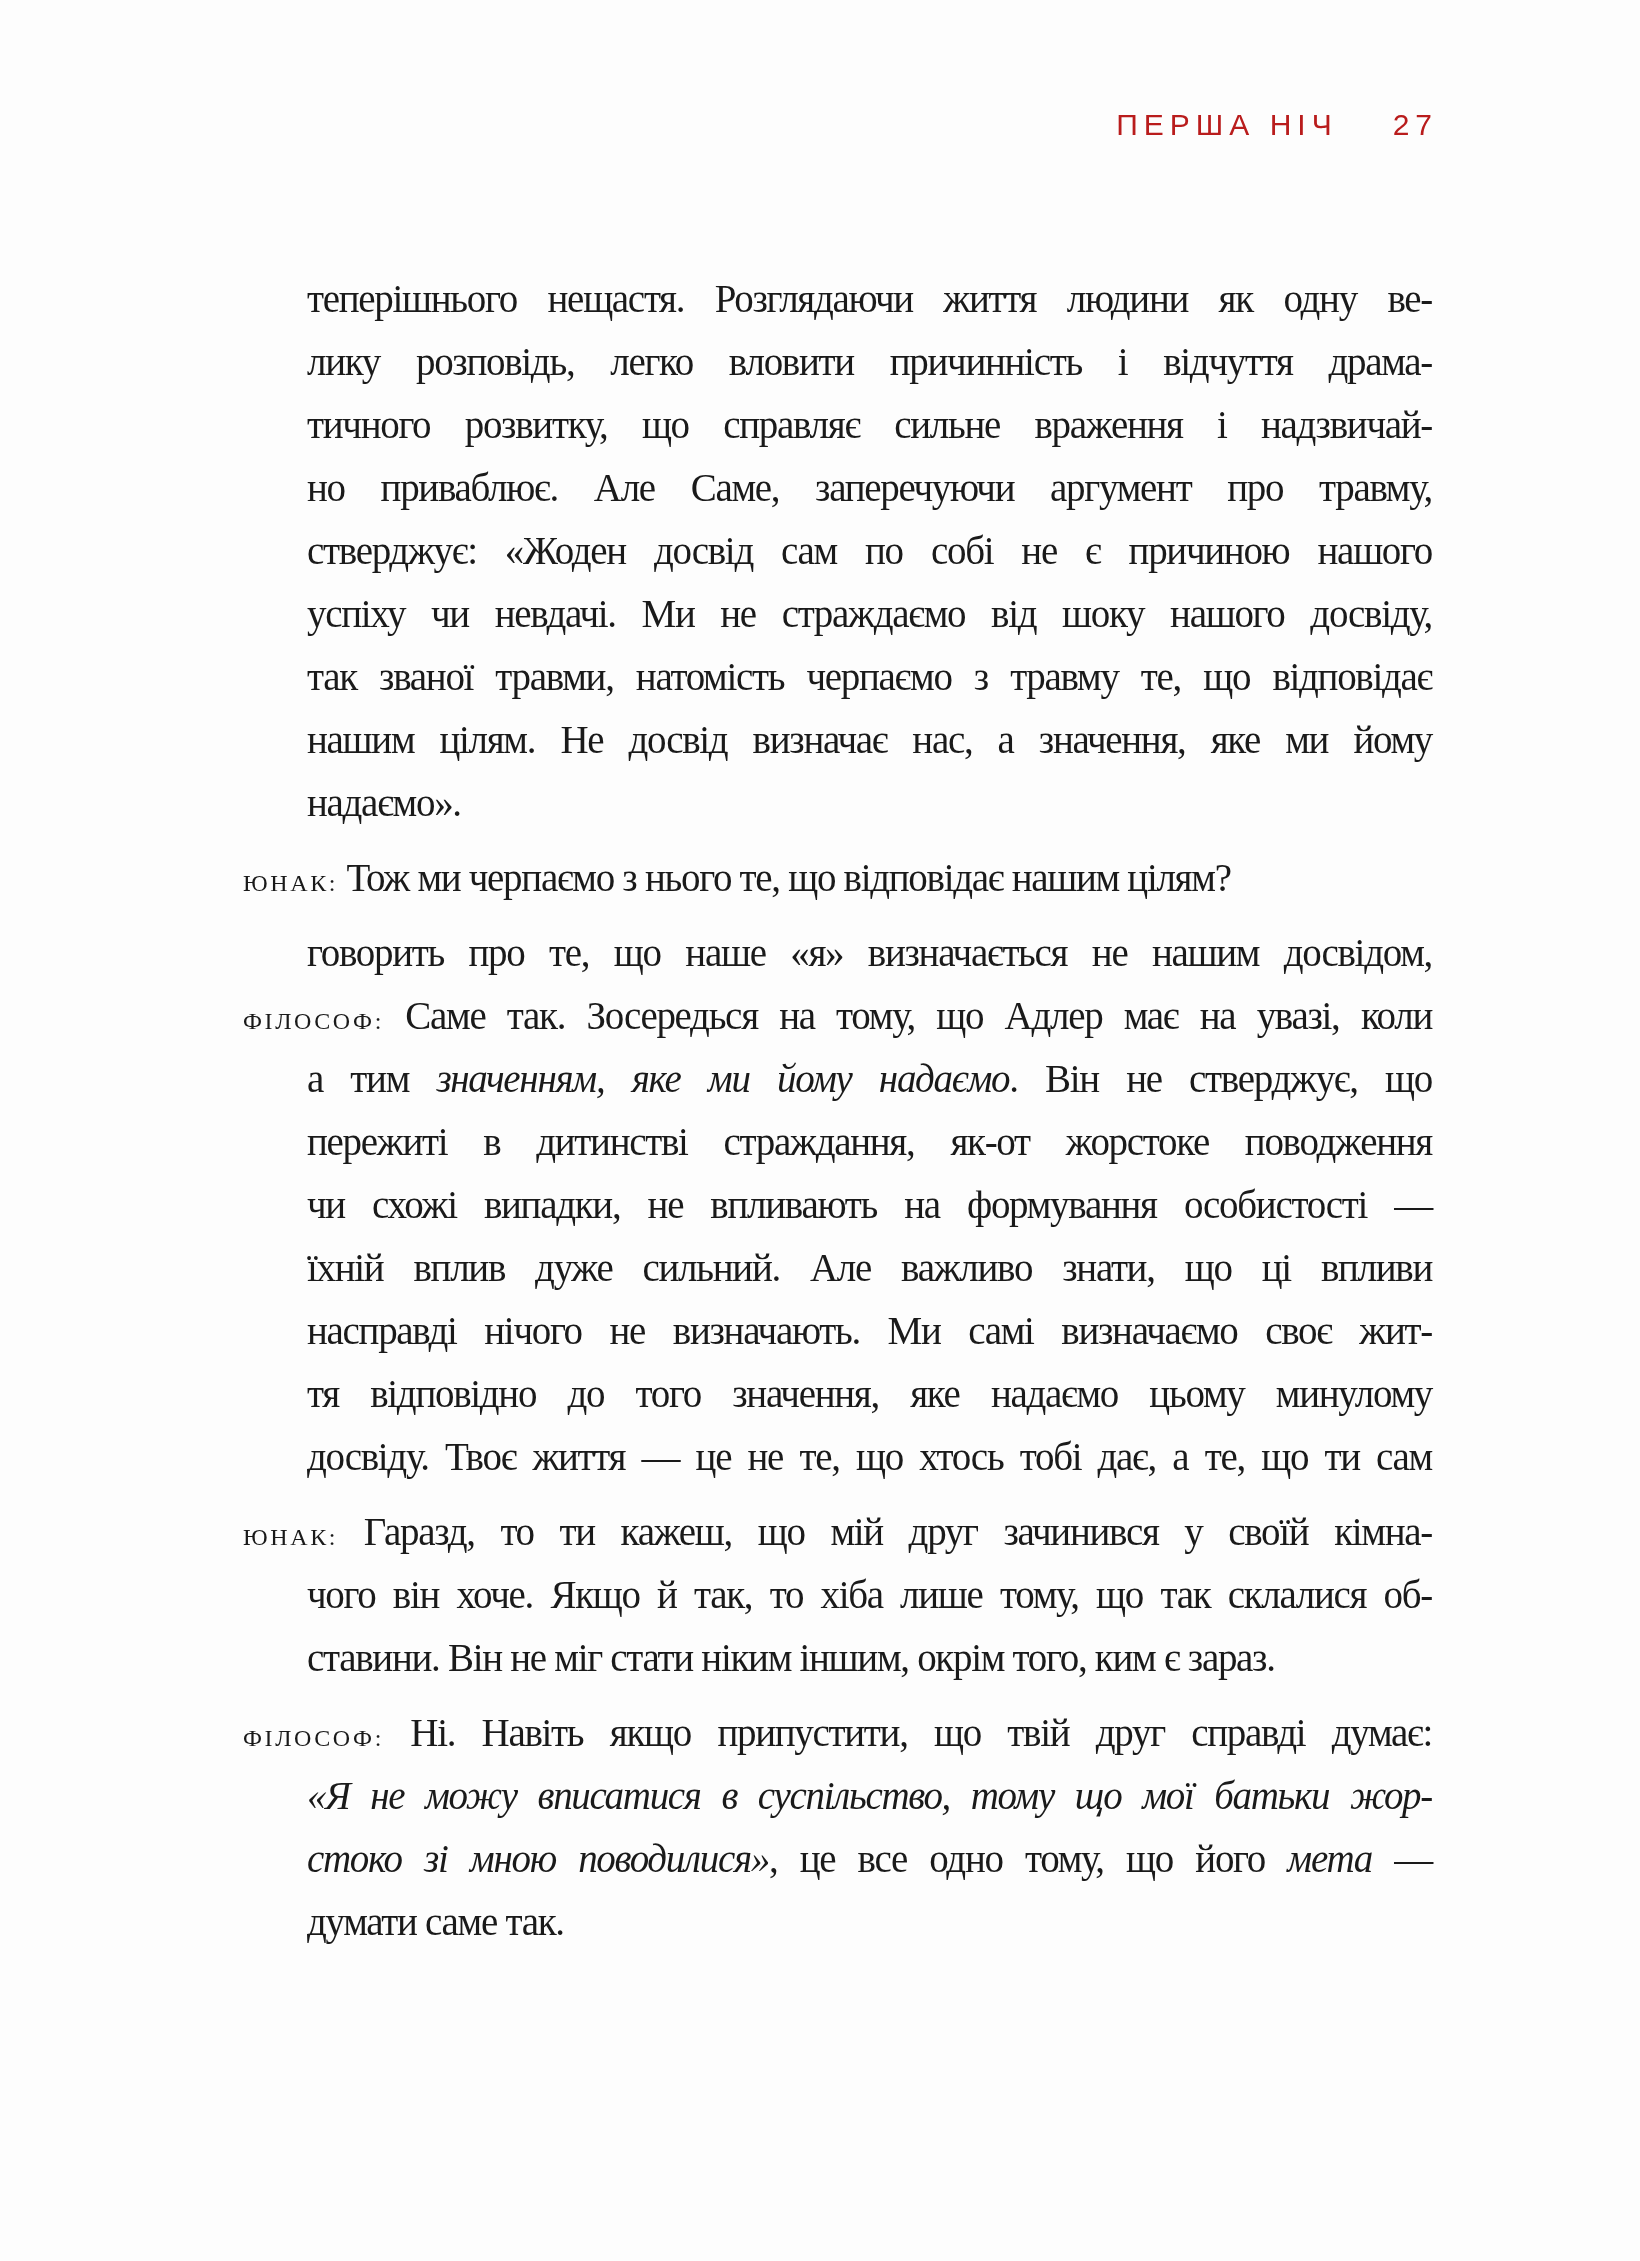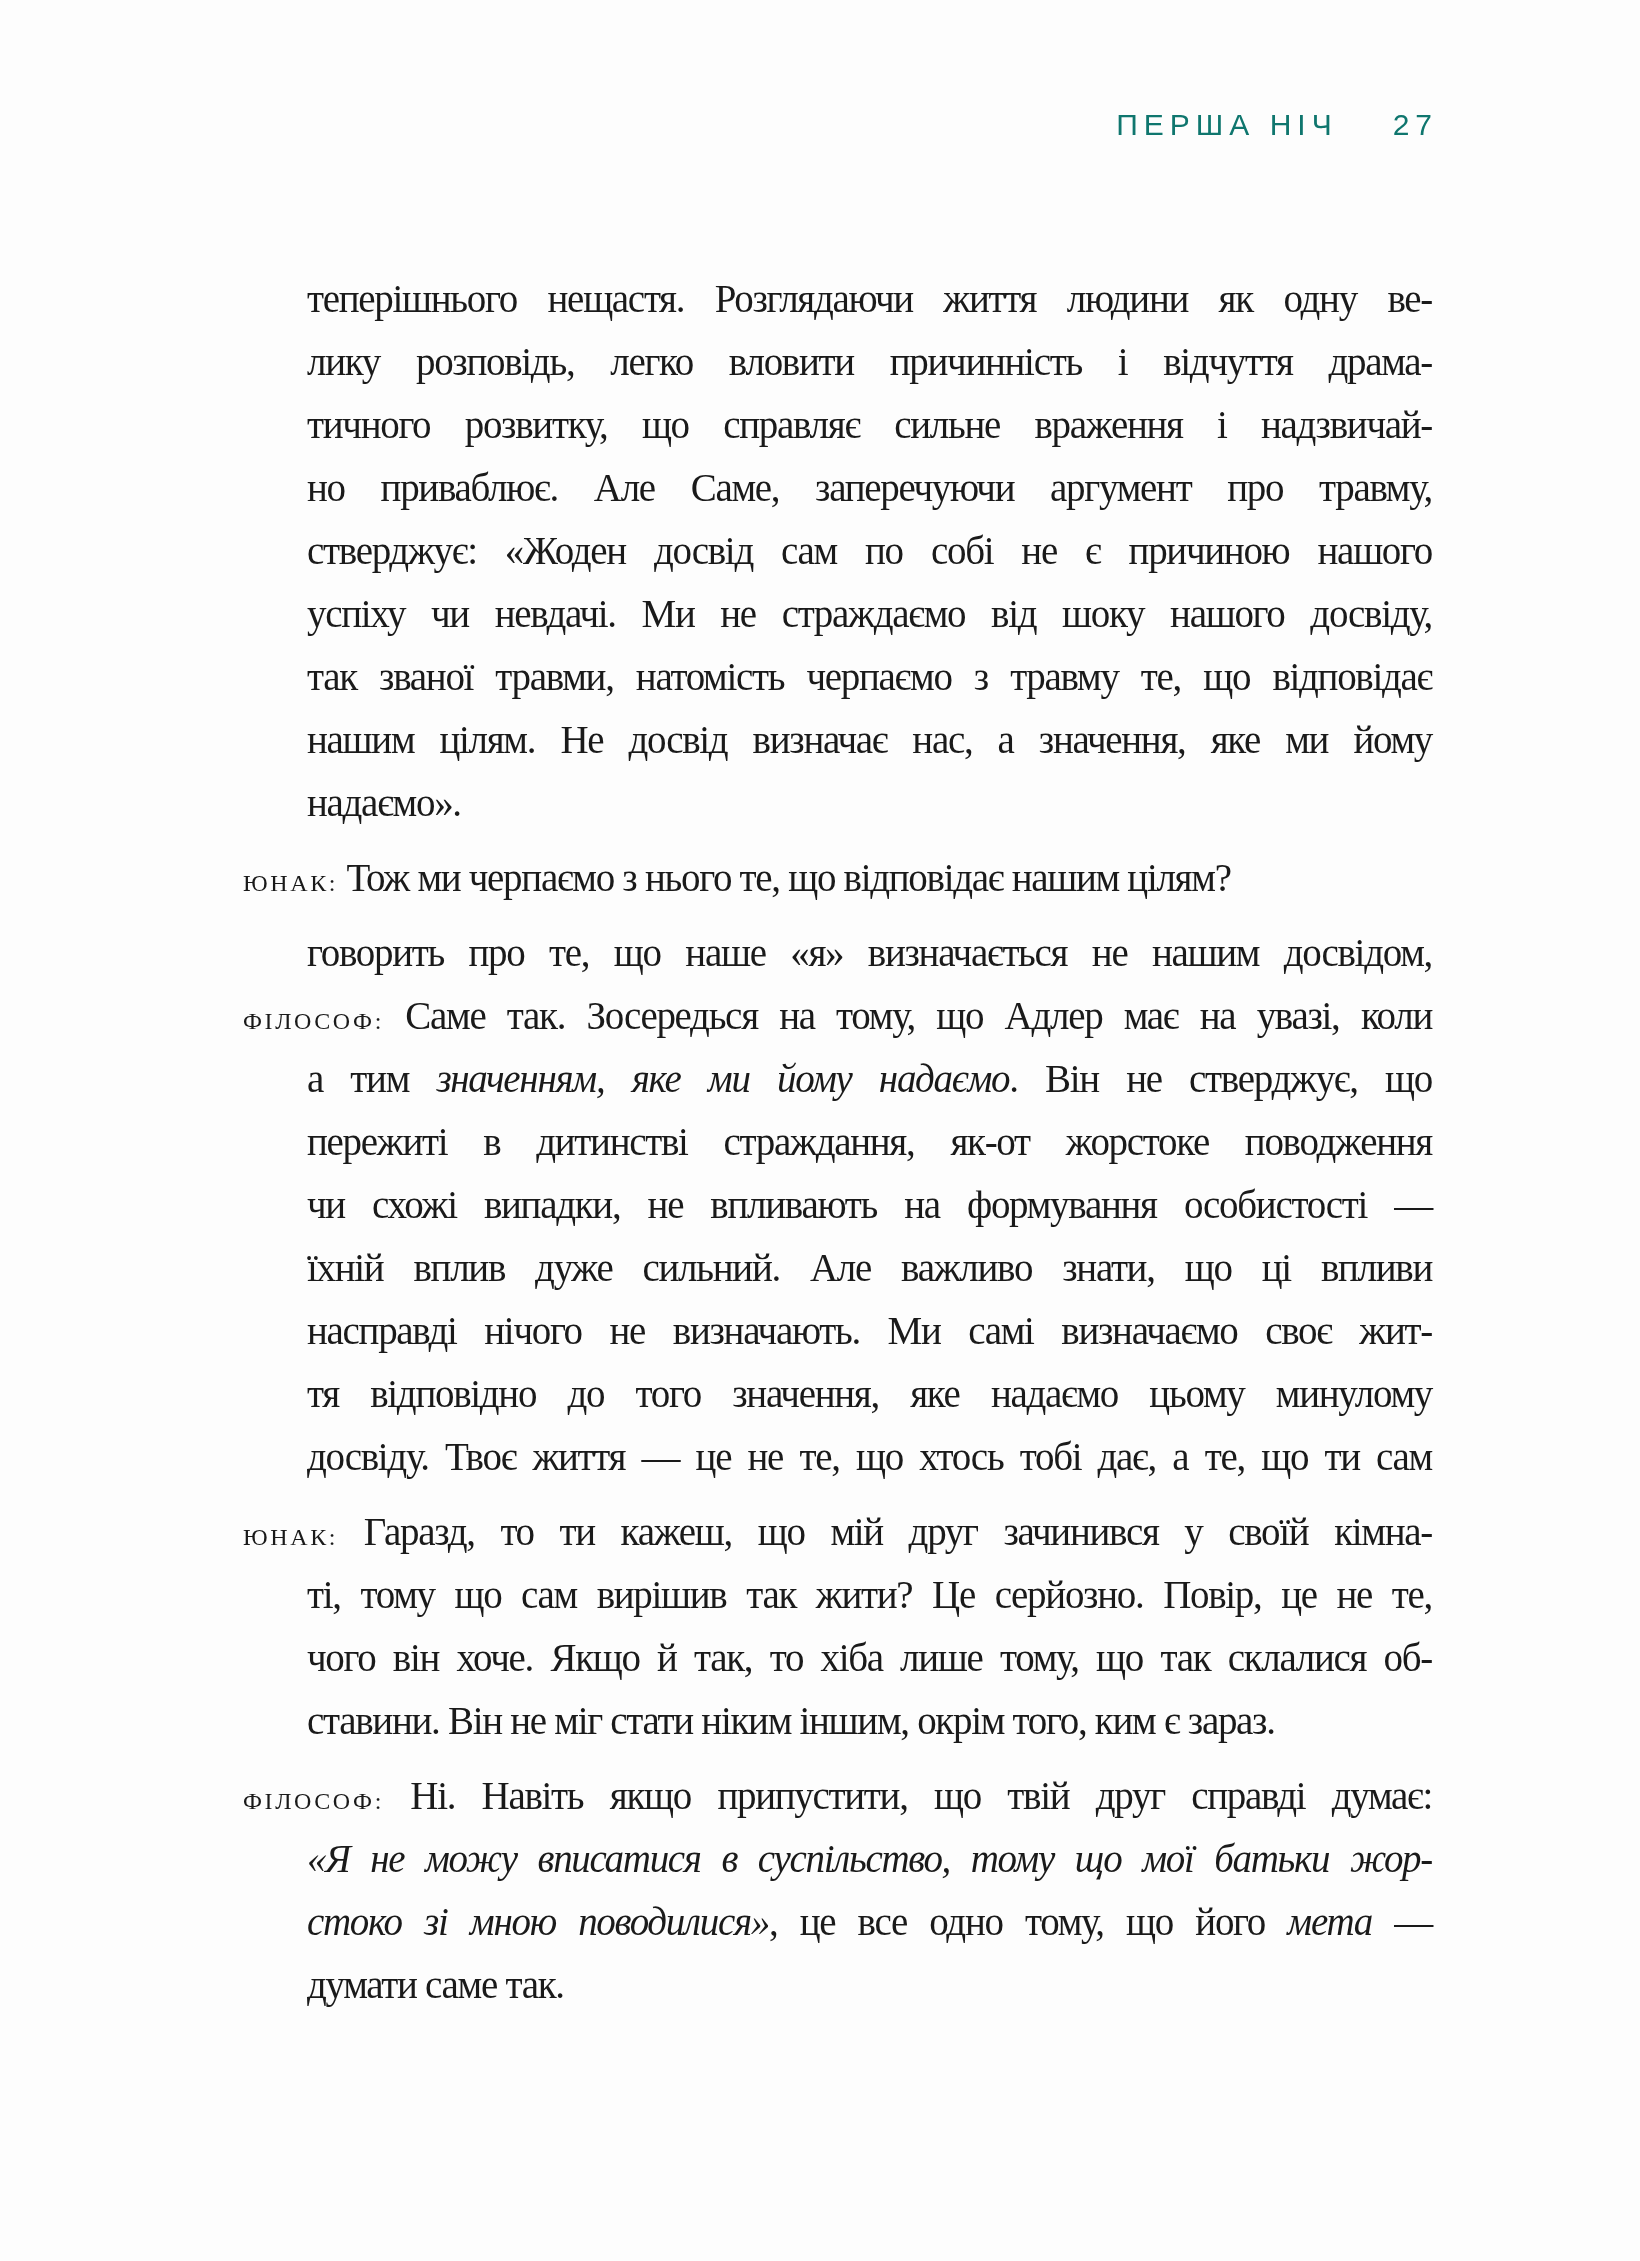--- a/index.html
+++ b/index.html
@@ -17,21 +17,21 @@
   .running-header{
     position:absolute;
     top:108px;
     right:202px;
     display:flex;
     gap:55px;
     font-family:"Liberation Sans", sans-serif;
     font-weight:300;
     font-size:30px;
     letter-spacing:6px;
-    color:#0f766e;
+    color:#b91c1c;
     white-space:nowrap;
   }
   .text-block{
     position:absolute;
     top:255px;
     left:295px;
     width:1149px;
     font-size:39px;
     letter-spacing:-1.3px;
   }
@@ -84,21 +84,20 @@
         <div class="line j"><span class="re">а тим </span><span class="it">значенням, яке ми йому надаємо</span><span class="re">. Він не стверджує, що</span></div>
         <div class="line j"><span class="re">пережиті в дитинстві страждання, як-от жорстоке поводження</span></div>
         <div class="line j"><span class="re">чи схожі випадки, не впливають на формування особистості —</span></div>
         <div class="line j"><span class="re">їхній вплив дуже сильний. Але важливо знати, що ці впливи</span></div>
         <div class="line j"><span class="re">насправді нічого не визначають. Ми самі визначаємо своє жит-</span></div>
         <div class="line j"><span class="re">тя відповідно до того значення, яке надаємо цьому минулому</span></div>
         <div class="line j"><span class="re">досвіду. Твоє життя — це не те, що хтось тобі дає, а те, що ти сам</span></div>
       </div>
       <div class="paragraph">
         <div class="line j hang"><span class="speaker-label">ЮНАК:</span><span class="re"> Гаразд, то ти кажеш, що мій друг зачинився у своїй кімна-</span></div>
-        <div class="line j"><span class="re">ті, тому що сам вирішив так жити? Це серйозно. Повір, це не те,</span></div>
         <div class="line j"><span class="re">чого він хоче. Якщо й так, то хіба лише тому, що так склалися об-</span></div>
         <div class="line"><span class="re">ставини. Він не міг стати ніким іншим, окрім того, ким є зараз.</span></div>
       </div>
       <div class="paragraph">
         <div class="line j hang"><span class="speaker-label">ФІЛОСОФ:</span><span class="re"> Ні. Навіть якщо припустити, що твій друг справді думає:</span></div>
         <div class="line j"><span class="it">«Я не можу вписатися в суспільство, тому що мої батьки жор-</span></div>
         <div class="line j"><span class="it">стоко зі мною поводилися»</span><span class="re">, це все одно тому, що його </span><span class="it">мета</span><span class="re"> —</span></div>
         <div class="line"><span class="re">думати саме так.</span></div>
       </div>
     </div>

